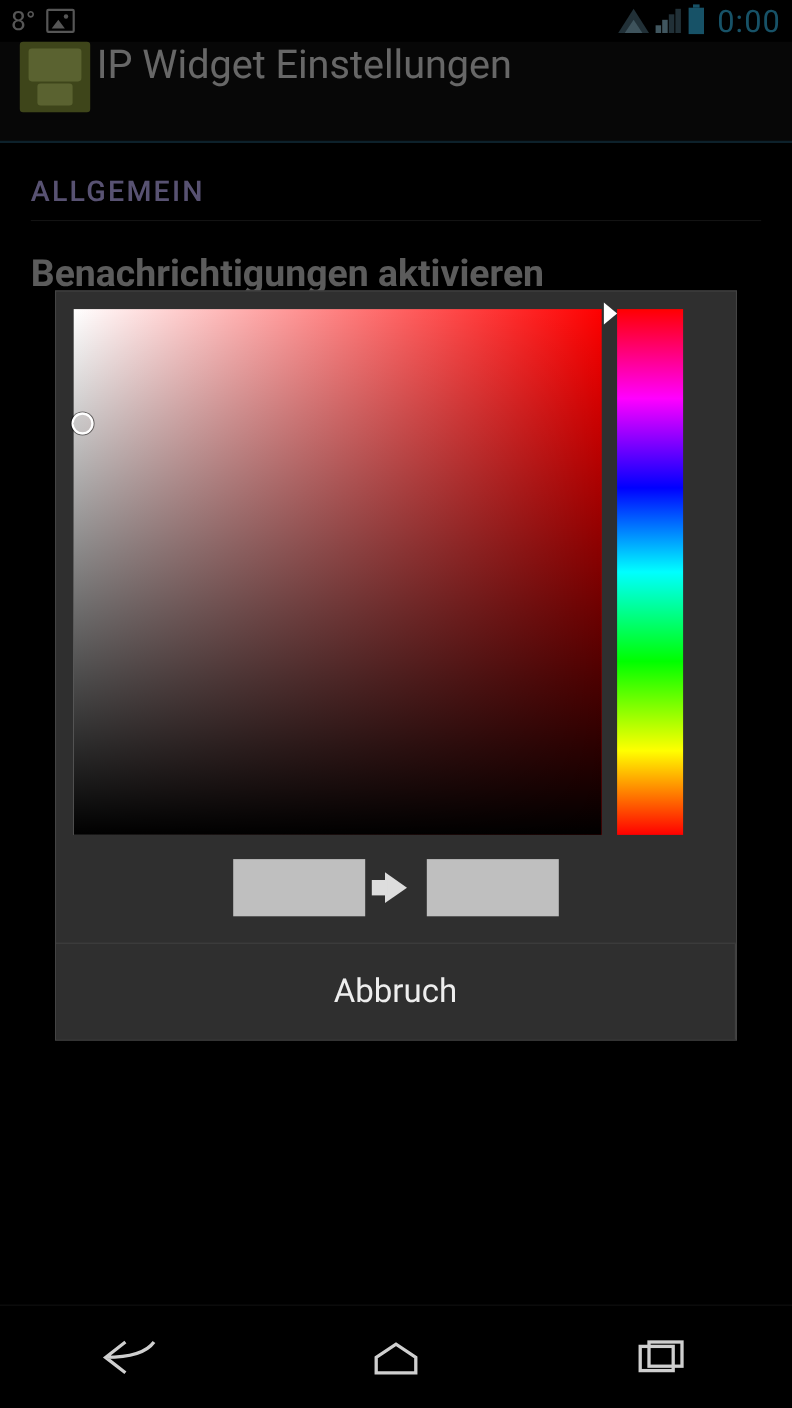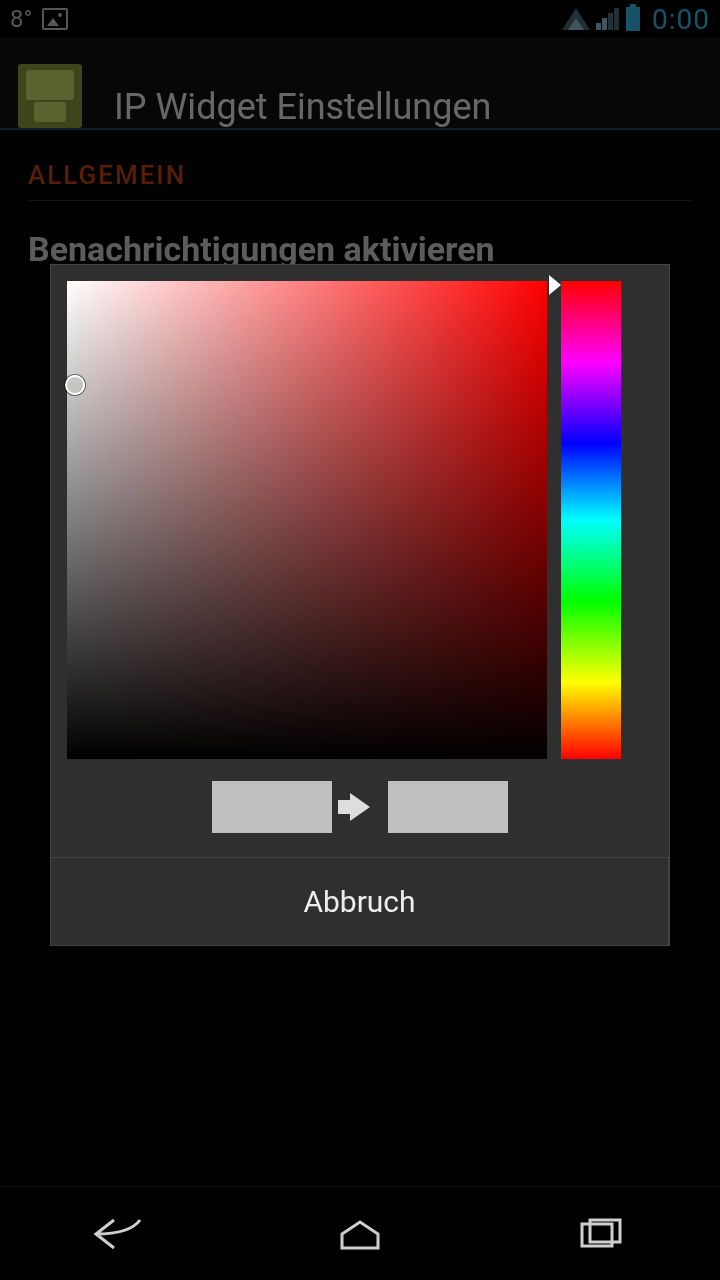--- a/index.html
+++ b/index.html
@@ -75,44 +75,44 @@
     width:14px;height:24px;background:#33b5e5;position:relative;margin-left:2px;
   }
   .batt-icon::before{
     content:"";position:absolute;left:4px;top:-3px;width:6px;height:3px;background:#33b5e5;
   }
   .clock { color: #33b5e5; font-size: 28px; margin-left:6px; letter-spacing:1px;}
   
   .action-bar {
     height: 92px;
     background: #111;
-    display: flex; align-items: flex-end;
+    display: flex; align-items: flex-start;
     padding: 0 18px;
-    gap: 32px;
+    gap: 6px;
     border-bottom: 2px solid #1e4a5f;
   }
   .app-icon {
     width: 64px; height: 64px;
     background: #8a9a3a;
     position: relative;
     border-radius: 3px;
   }
   .app-icon::before, .app-icon::after{
     content:"";position:absolute;background:#c7d96b;border-radius:3px;
   }
   .app-icon::before{left:8px;top:6px;width:48px;height:30px;}
   .app-icon::after{left:16px;top:38px;width:32px;height:20px;}
   .app-title { font-size: 36px; color: #e5e5e5; font-weight: 400; }
   
   .content {
     padding: 20px 28px;
     color: #999;
   }
   .section-header {
-    font-size: 26px; letter-spacing: 2px; color: #c2410c; font-weight: 500;
+    font-size: 26px; letter-spacing: 2px; color: #c4b5fd; font-weight: 500;
     padding: 10px 0;
     border-bottom: 1px solid #2a2a2a;
     margin-bottom: 18px;
   }
   .setting-item {
     font-size: 34px; color: #ccc; padding: 10px 0; font-weight: bold;
   }
   
   .dim {
     position: absolute; inset: 0;

